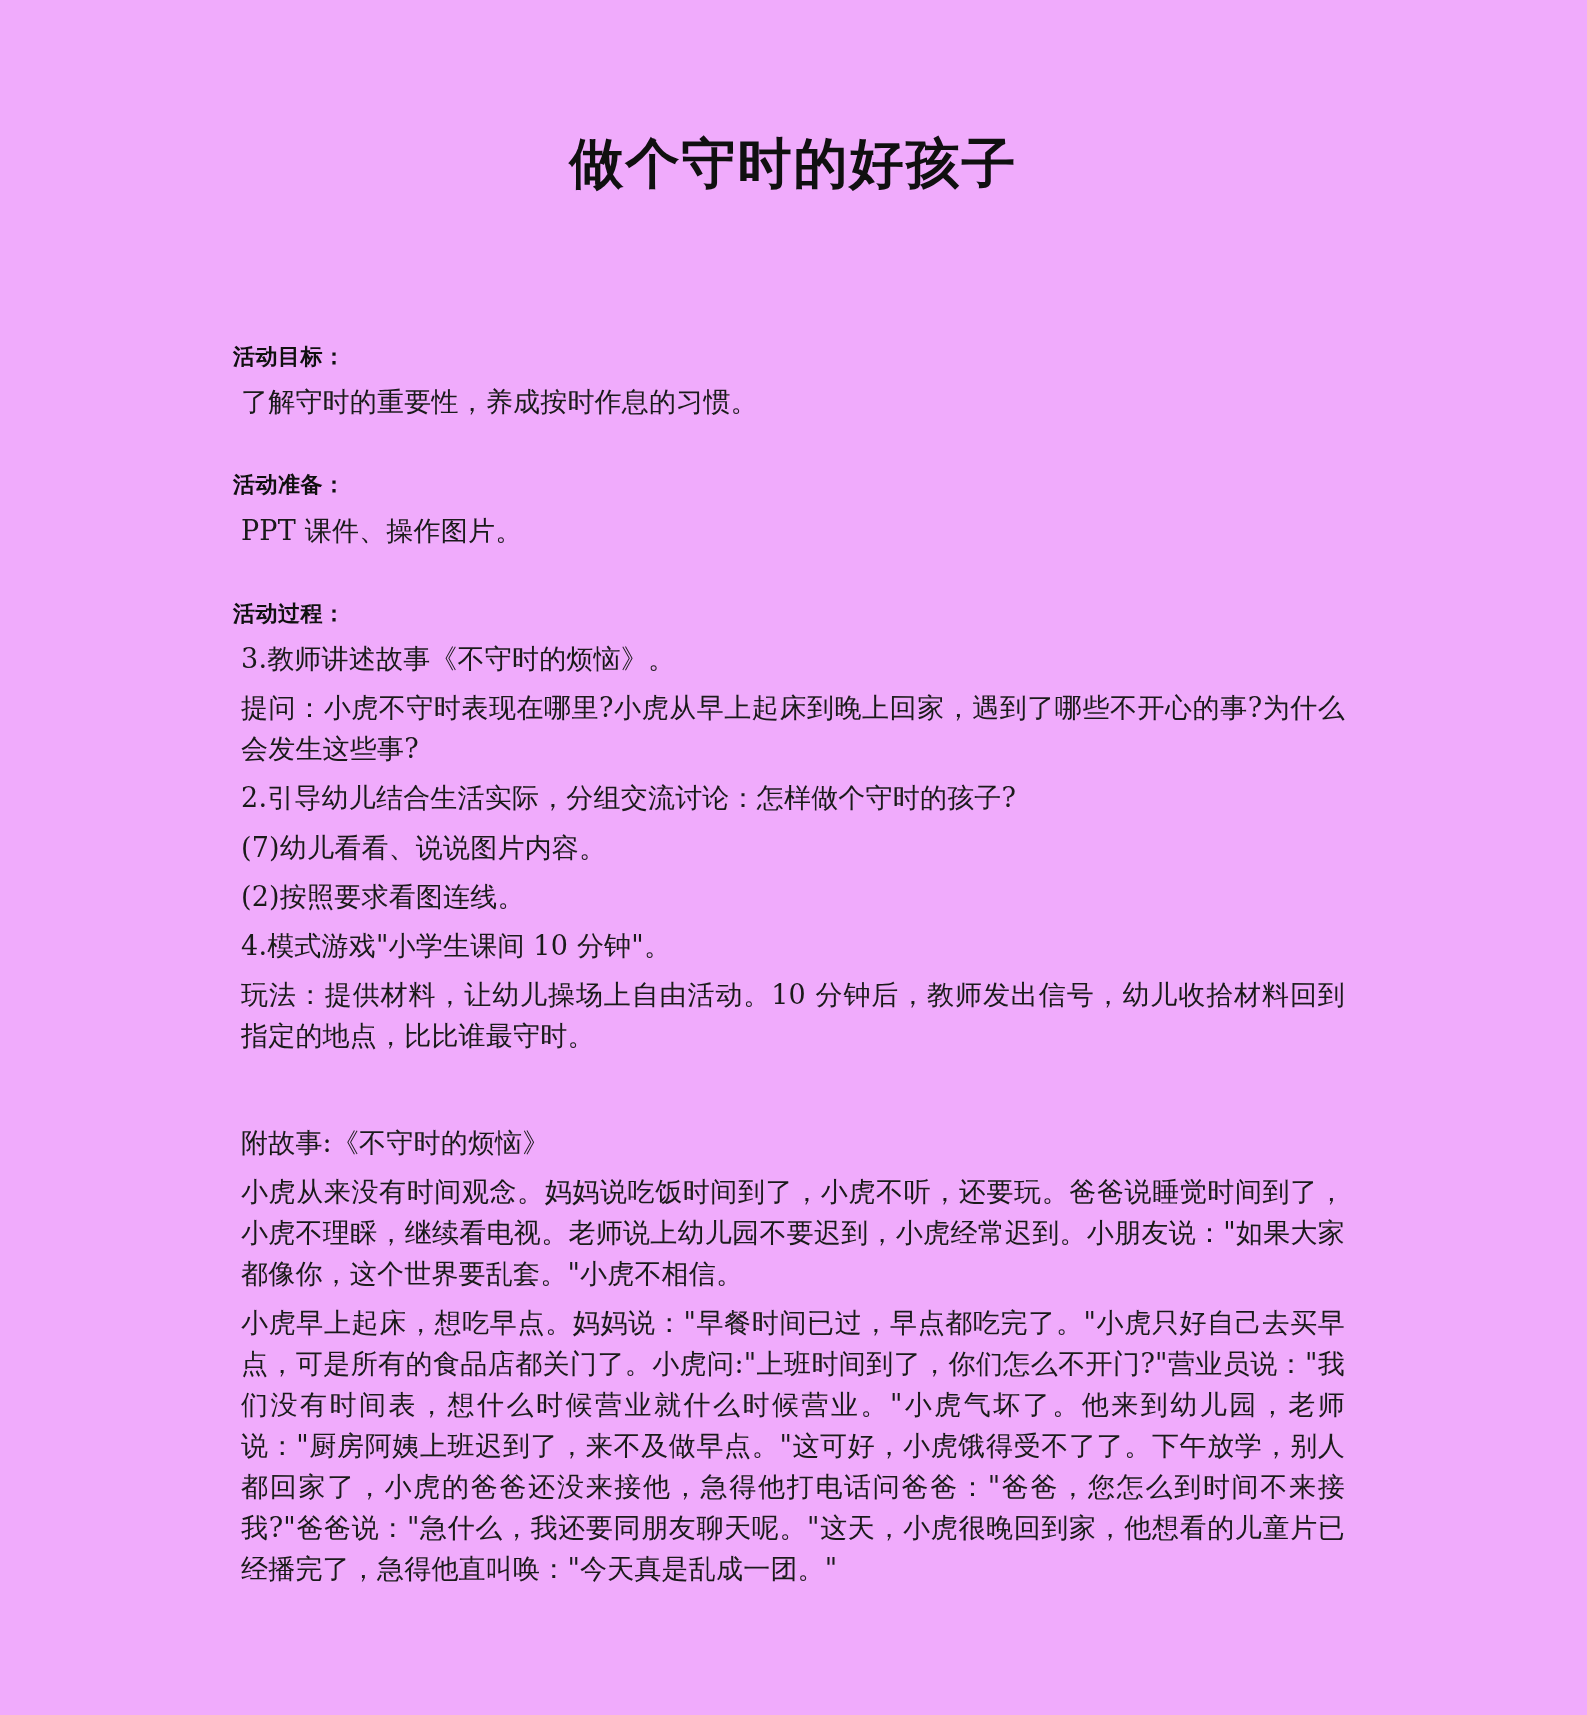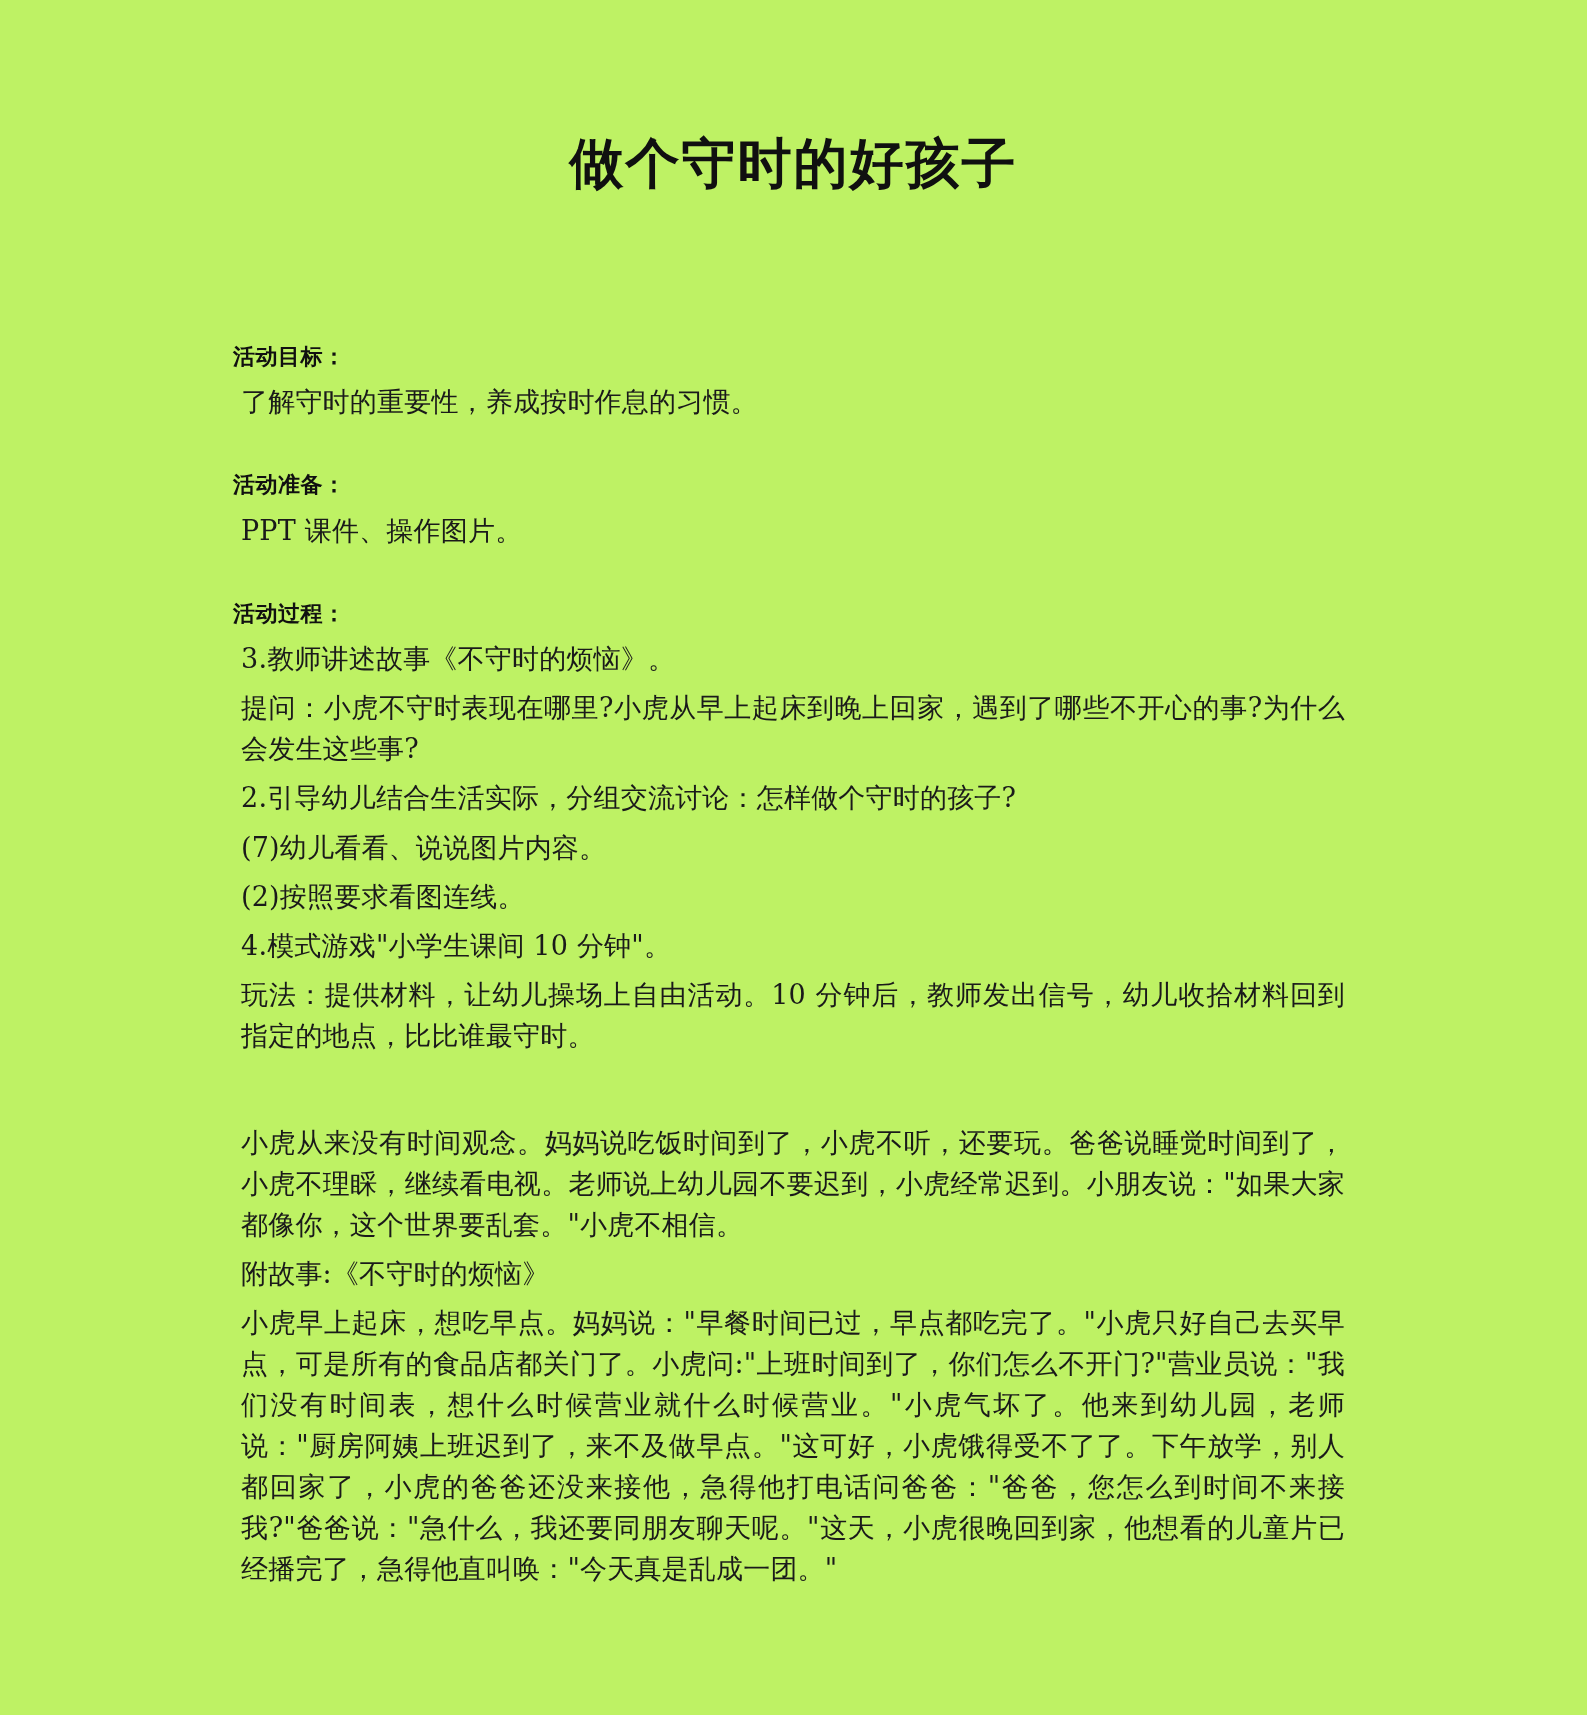--- a/index.html
+++ b/index.html
@@ -11,21 +11,21 @@
     width: 1587px;
     height: 1715px;
     font-family: "DejaVu Serif", "Liberation Serif", serif;
     color: #1a1a1a;
     -webkit-font-smoothing: antialiased;
   }
   .page {
     position: relative;
     width: 1587px;
     height: 1715px;
-    background: #bef264;
+    background: #f0abfc;
     box-sizing: border-box;
     padding: 0;
     overflow: hidden;
   }
   .doc-title {
     text-align: center;
     font-size: 54px;
     font-weight: bold;
     letter-spacing: 2px;
     margin: 0;
@@ -95,19 +95,19 @@
       <p class="para">2.引导幼儿结合生活实际，分组交流讨论：怎样做个守时的孩子?</p>
       <p class="para">(7)幼儿看看、说说图片内容。</p>
       <p class="para">(2)按照要求看图连线。</p>
       <p class="para">4.模式游戏"小学生课间 10 分钟"。</p>
       <p class="para just">玩法：提供材料，让幼儿操场上自由活动。10 分钟后，教师发出信号，幼儿收拾材料回到指定的地点，比比谁最守时。</p>
     </div>
 
     <div class="gap-lg"></div>
 
     <div class="section">
+      <p class="para">附故事:《不守时的烦恼》</p>
       <p class="para just">小虎从来没有时间观念。妈妈说吃饭时间到了，小虎不听，还要玩。爸爸说睡觉时间到了，小虎不理睬，继续看电视。老师说上幼儿园不要迟到，小虎经常迟到。小朋友说："如果大家都像你，这个世界要乱套。"小虎不相信。</p>
-      <p class="para">附故事:《不守时的烦恼》</p>
       <p class="para just">小虎早上起床，想吃早点。妈妈说："早餐时间已过，早点都吃完了。"小虎只好自己去买早点，可是所有的食品店都关门了。小虎问:"上班时间到了，你们怎么不开门?"营业员说："我们没有时间表，想什么时候营业就什么时候营业。"小虎气坏了。他来到幼儿园，老师说："厨房阿姨上班迟到了，来不及做早点。"这可好，小虎饿得受不了了。下午放学，别人都回家了，小虎的爸爸还没来接他，急得他打电话问爸爸："爸爸，您怎么到时间不来接我?"爸爸说："急什么，我还要同朋友聊天呢。"这天，小虎很晚回到家，他想看的儿童片已经播完了，急得他直叫唤："今天真是乱成一团。"</p>
     </div>
 
   </div>
 </div>
 
 </body></html>

